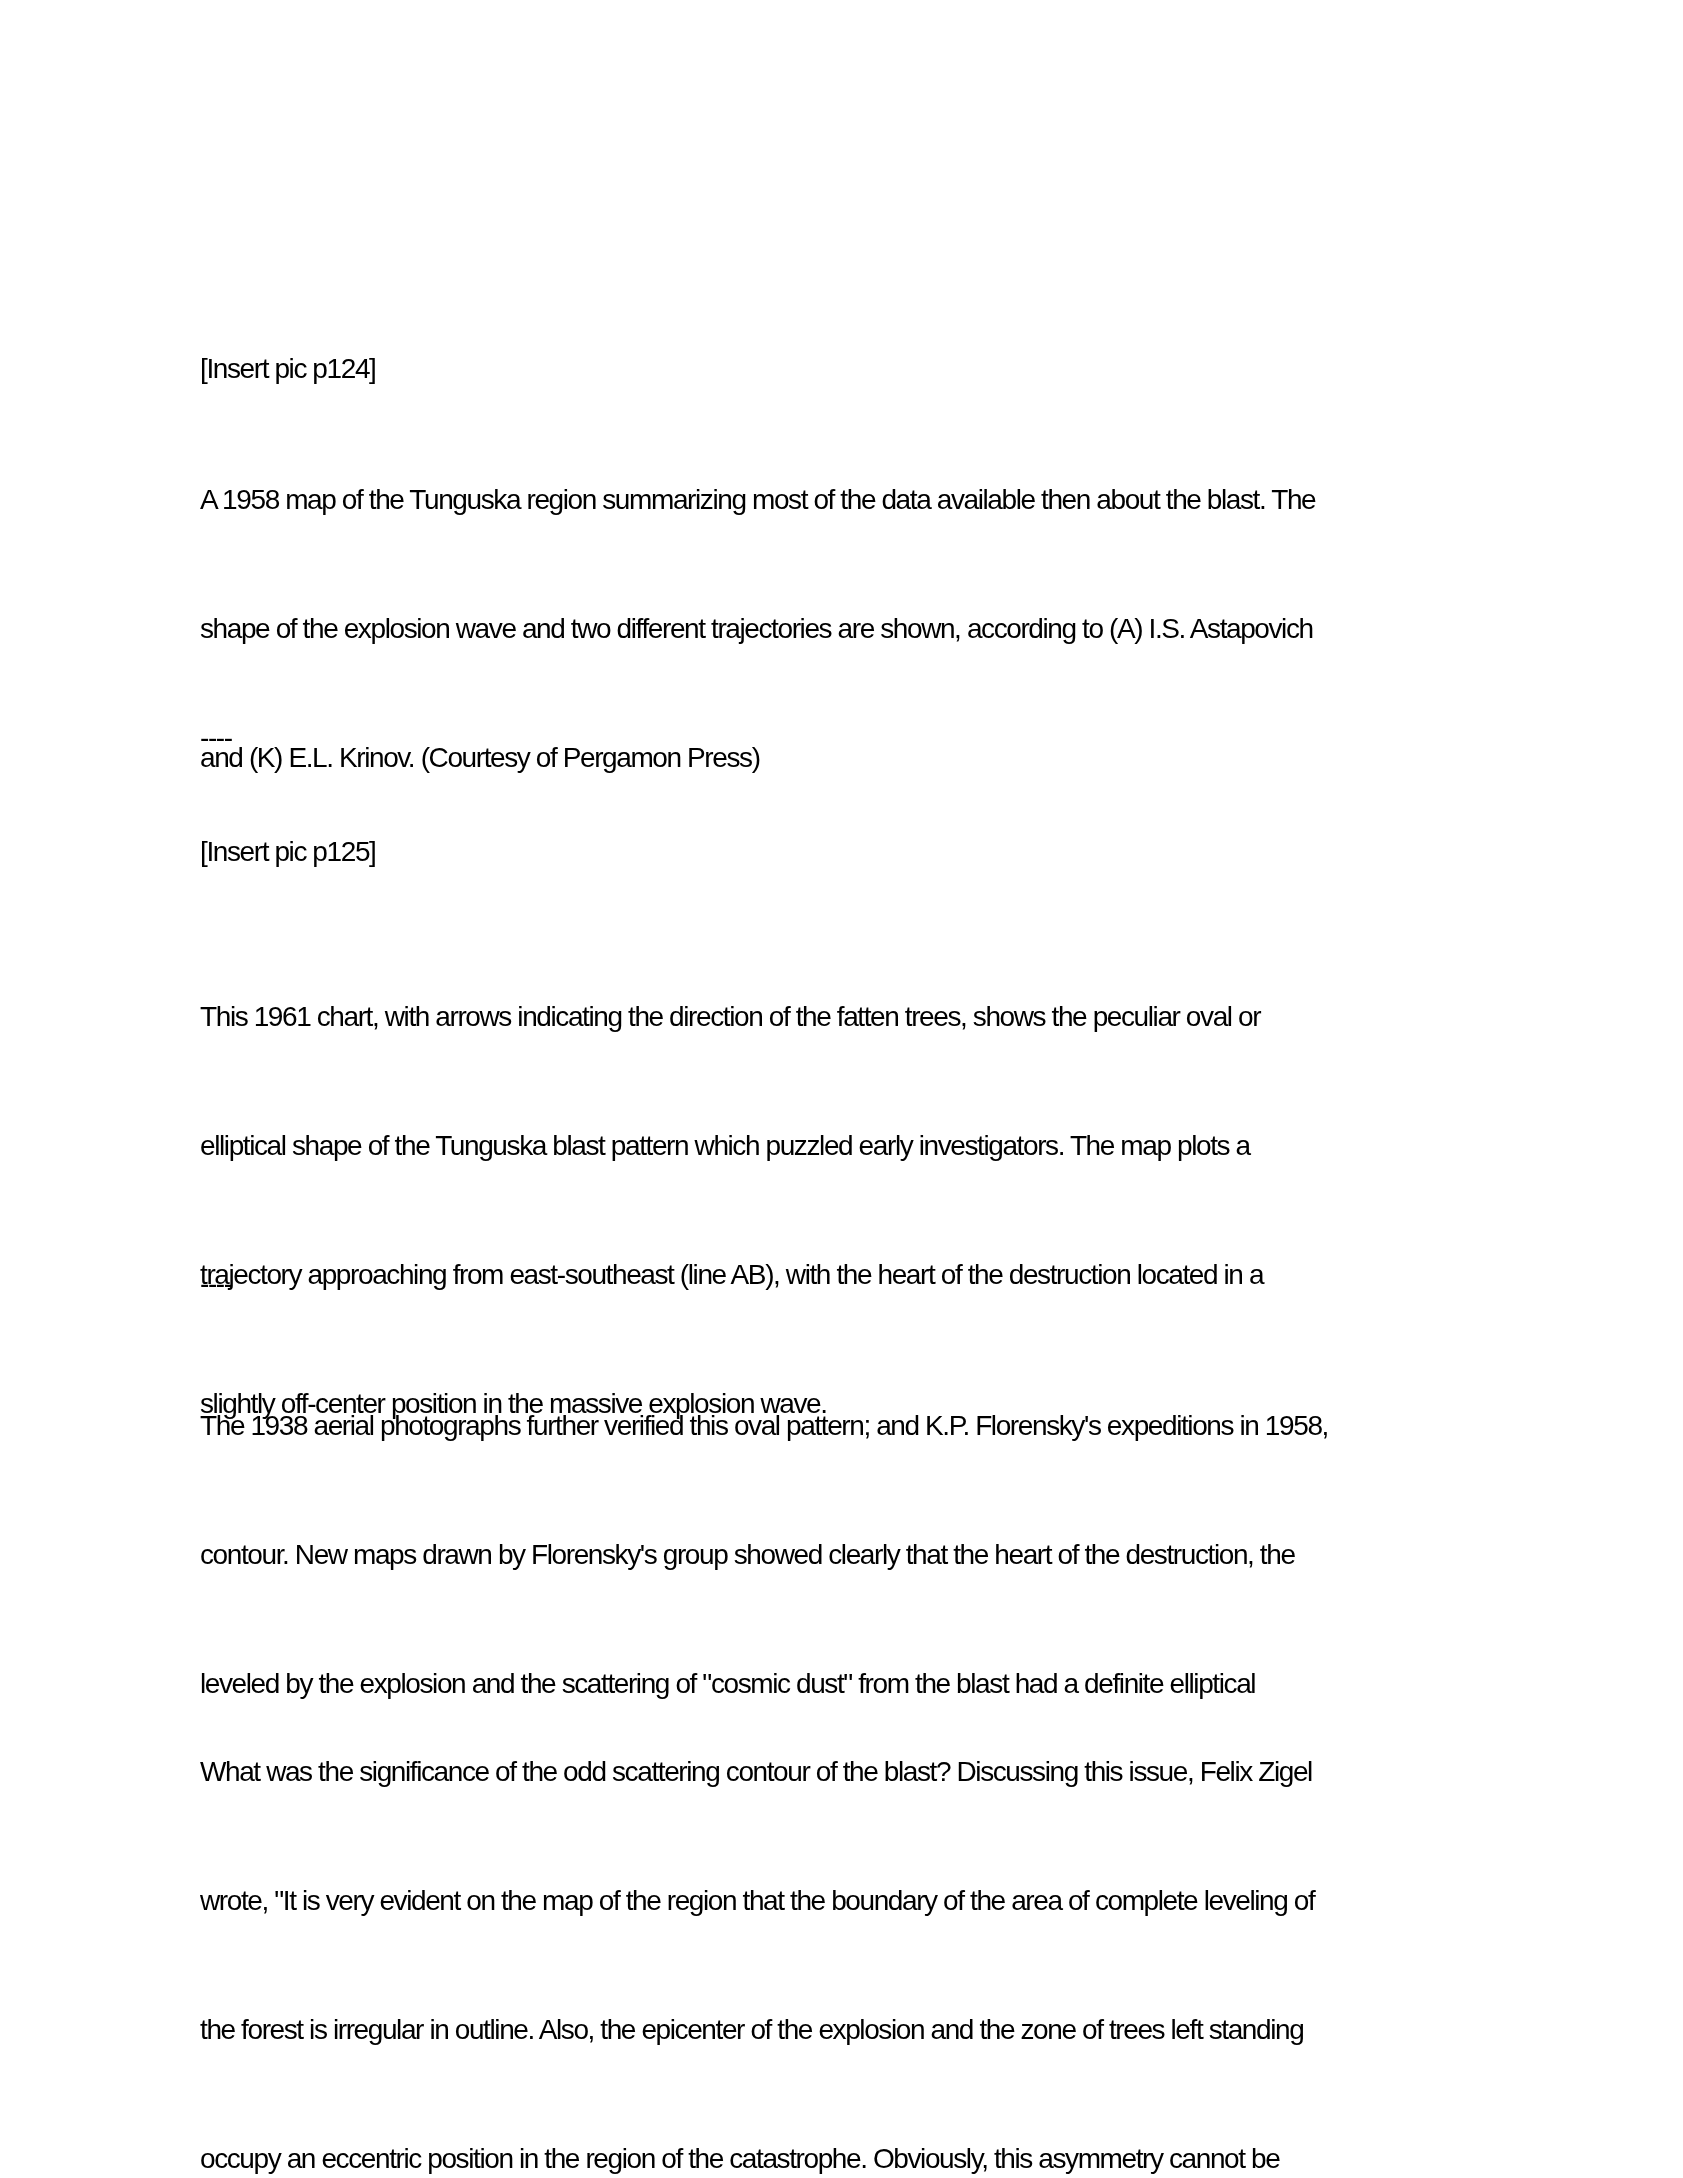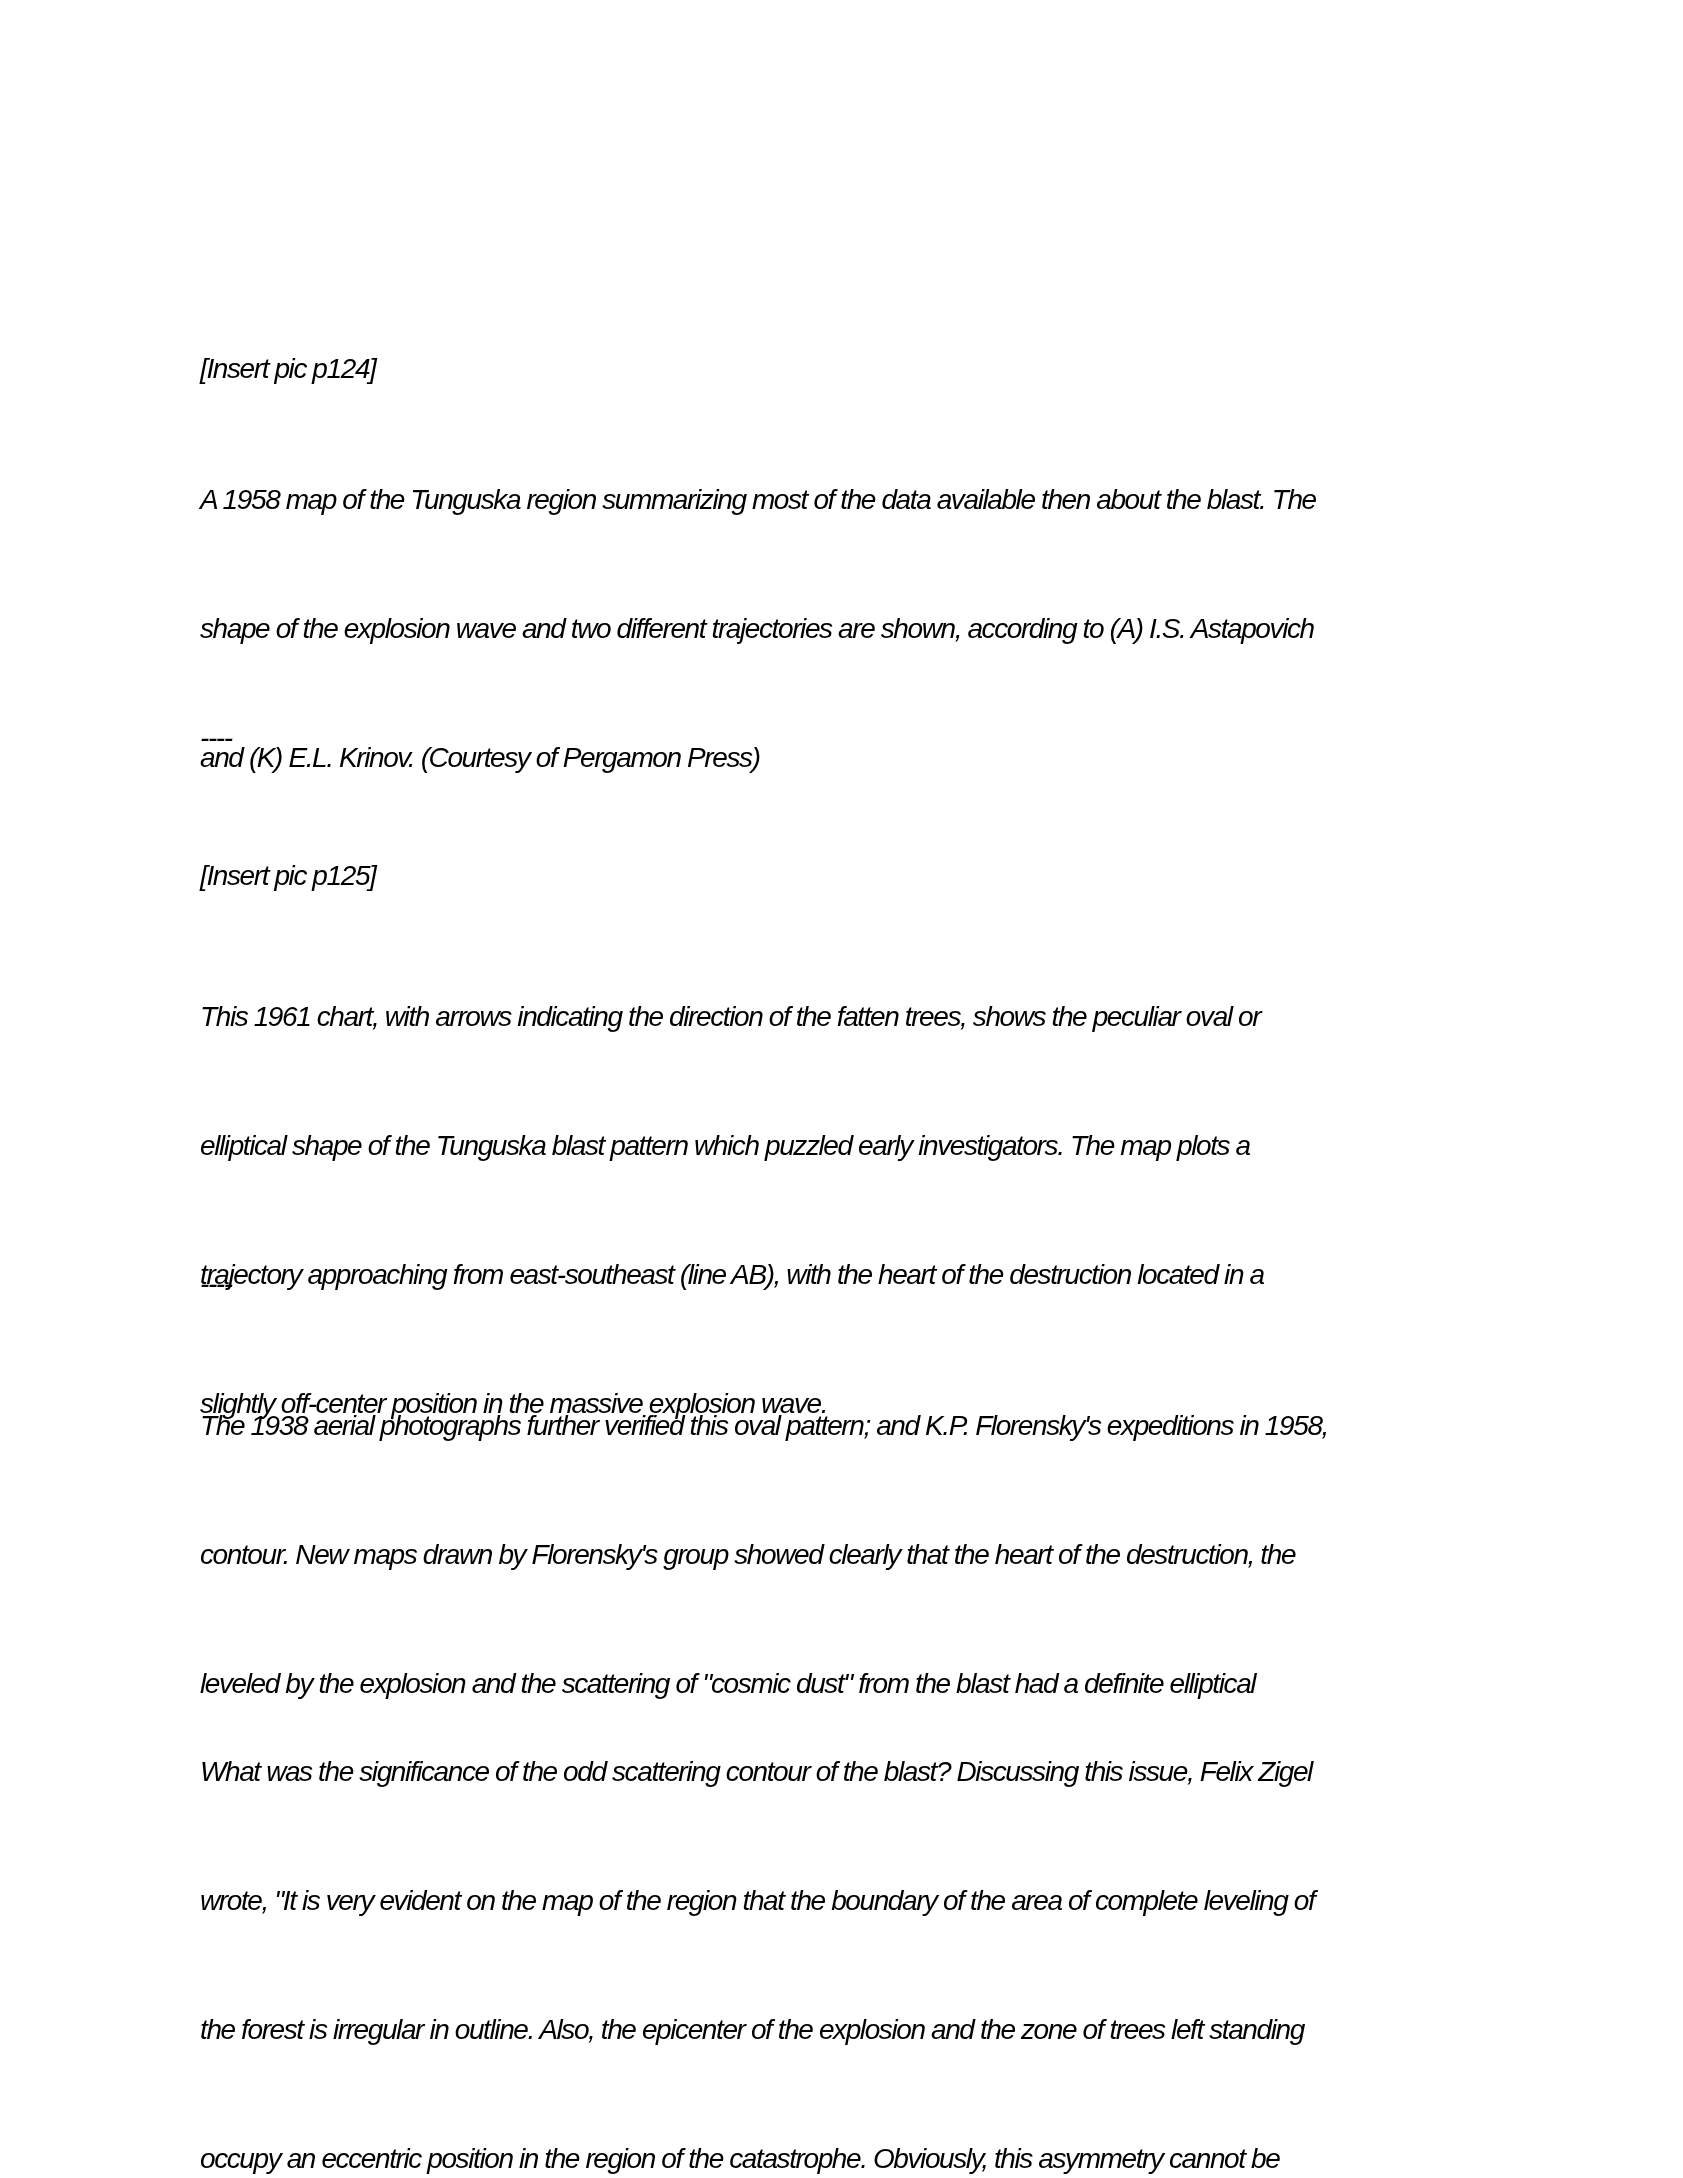--- a/index.html
+++ b/index.html
@@ -8,21 +8,20 @@
     background: #ffffff;
   }
   .page {
     position: relative;
     width: 1683px;
     height: 2178px;
     background: #ffffff;
     overflow: hidden;
     font-family: "Liberation Sans", sans-serif;
     color: #000000;
-    font-style: italic;
   }
   .tblock {
     position: absolute;
     left: 200px;
     font-size: 28px;
     line-height: 43px;
     letter-spacing: -0.05em;
     color: #000000;
     white-space: pre;
   }
@@ -43,21 +42,21 @@
   <div class="tblock" style="top:392px">
     <span class="tline">A 1958 map of the Tunguska region summarizing most of the data available then about the blast. The</span>
     <span class="tline">shape of the explosion wave and two different trajectories are shown, according to (A) I.S. Astapovich</span>
     <span class="tline">and (K) E.L. Krinov. (Courtesy of Pergamon Press)</span>
   </div>
 
   <div class="tblock" style="top:630px">
     <span class="tline">----</span>
   </div>
 
-  <div class="tblock" style="top:768px">
+  <div class="tblock" style="top:744px">
     <span class="tline">[Insert pic p125]</span>
   </div>
 
   <div class="tblock" style="top:909px">
     <span class="tline">This 1961 chart, with arrows indicating the direction of the fatten trees, shows the peculiar oval or</span>
     <span class="tline">elliptical shape of the Tunguska blast pattern which puzzled early investigators. The map plots a</span>
     <span class="tline">trajectory approaching from east-southeast (line AB), with the heart of the destruction located in a</span>
     <span class="tline">slightly off-center position in the massive explosion wave.</span>
   </div>
 

